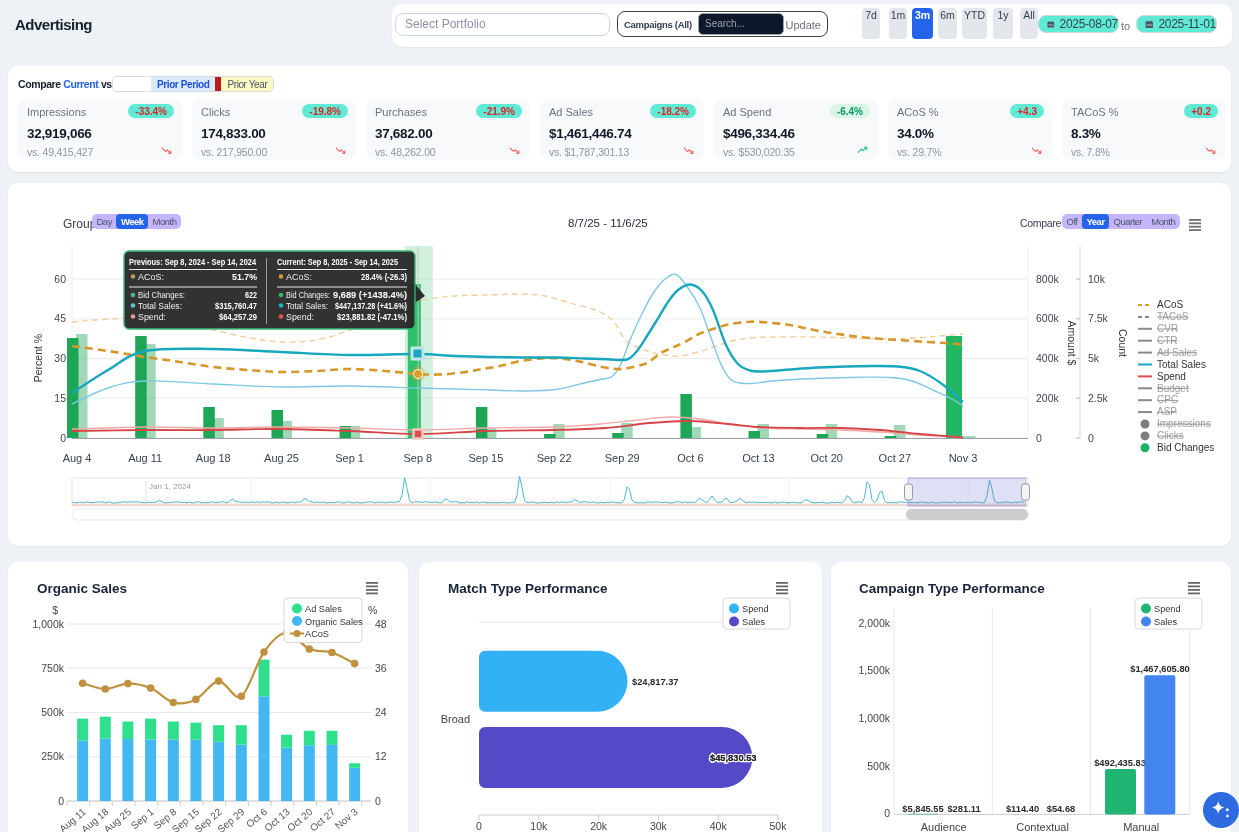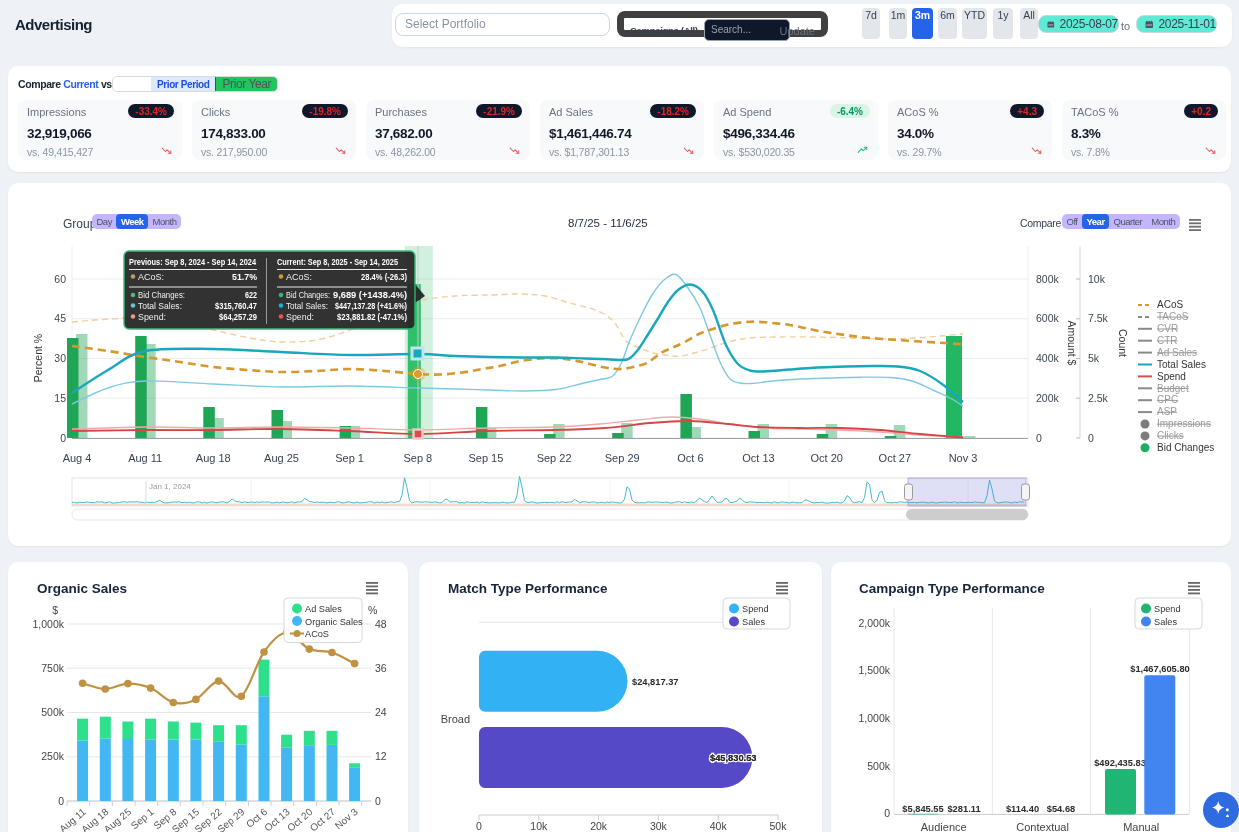--- a/index.html
+++ b/index.html
@@ -1,38 +1,38 @@
 <!DOCTYPE html>
 <html><head><meta charset="utf-8">
 <style>
 * { margin:0; padding:0; box-sizing:border-box; }
 html,body { width:1239px; height:832px; overflow:hidden; }
 body { background:#eef1f6; font-family:"Liberation Sans",sans-serif; position:relative; }
 .h1 { position:absolute; left:15px; top:16px; font-size:15px; font-weight:bold; letter-spacing:-0.5px; color:#16202e; }
 .topbar { position:absolute; left:392px; top:4px; width:840px; height:43px; background:#fff; border-radius:10px; box-shadow:0 1px 2px rgba(0,0,0,.05); }
 .selport { position:absolute; left:395px; top:13px; width:215px; height:23px; border:1px solid #cbd5e1; border-radius:8px; background:#fff; font-size:12px; color:#8a93a2; line-height:21px; padding-left:9px; }
-.campgrp { position:absolute; left:617px; top:11px; width:211px; height:26px; border:7px solid #404040; border-radius:8px; background:#fff; }
+.campgrp { position:absolute; left:617px; top:11px; width:211px; height:26px; border:1px solid #404040; border-radius:8px; background:#fff; }
 .camplab { position:absolute; left:6px; top:7px; font-size:9.5px; letter-spacing:-0.3px; font-weight:bold; color:#374151; white-space:nowrap; }
 .searchin { position:absolute; left:80px; top:1px; width:86px; height:22px; border:1.5px solid #9aa3b0; border-radius:5px; font-size:10px; color:#9ca3af; line-height:20px; padding-left:6px; background:#0f172a; }
 .updbtn { position:absolute; right:6px; top:7px; font-size:11px; color:#6b7280; }
 .rb { position:absolute; top:8px; height:31px; background:#e3e6ea; border-radius:4px; font-size:10.5px; color:#374151; text-align:center; line-height:15px;margin-left:16px; }
 .rb-act { background:#2563eb; color:#fff; font-weight:bold; }
 .datein { position:absolute; top:15px; height:18px; border:1px solid #cbd5e1; border-radius:8px; background:#5eead4; font-size:12px; letter-spacing:-0.3px; color:#374151; display:flex; align-items:center; gap:5px; padding-left:8px; white-space:nowrap; }
 .dto { position:absolute; top:20px; left:1121px; font-size:11px; color:#6b7280; }
 .sec { position:absolute; background:#fff; border-radius:10px; box-shadow:0 1px 2px rgba(0,0,0,.05); }
 #kpisec { left:8px; top:66px; width:1223px; height:106px; }
 .cmprow { position:absolute; left:18px; top:78px; font-size:10.5px; letter-spacing:-0.4px; font-weight:bold; color:#16202e; white-space:nowrap; }
 .cmprow .cur { color:#2563eb; }
 .cmpbtns { position:absolute; left:112px; top:76px; height:16px; border:1px solid #d7dbe0; border-radius:5px; overflow:hidden; display:flex;padding-left:38px; }
 .cmpbtns .pp { background:#dbeafe; color:#1d4ed8; font-size:10px; letter-spacing:-0.4px; font-weight:bold; padding:0 6px; line-height:15px; }
-.cmpbtns .py { background:#22c55e; color:#4b5563; font-size:12px; letter-spacing:-0.4px; padding:0 6px; line-height:15px; border-left:1px solid #b91c1c; }
+.cmpbtns .py { background:#fef9c3; color:#4b5563; font-size:10px; letter-spacing:-0.4px; padding:0 6px; line-height:15px; border-left:6px solid #b91c1c; }
 .kcard { position:absolute; top:100px; width:164px; height:60px; background:#f7f9fb; border-radius:8px; }
 .klabel { position:absolute; left:9px; top:6px; font-size:11px; color:#6b7280; }
 .kbadge { position:absolute; right:8px; top:4px; font-size:10px; font-weight:bold; border-radius:999px; padding:1.5px 7px; }
-.badge-red { background:#0f172a; color:#dc2626; }
+.badge-red { background:#5eead4; color:#dc2626; }
 .badge-green { background:#d9f5e5; color:#059669; }
 .kvalue { position:absolute; left:9px; top:26px; font-size:13.5px; letter-spacing:-0.3px; font-weight:bold; color:#111827; }
 .kvs { position:absolute; left:9px; top:46px; font-size:10.5px; letter-spacing:-0.2px; color:#8d96a3; }
 .kicon { position:absolute; right:10px; top:40px; }
 #mainsec { left:8px; top:183px; width:1223px; height:363px; }
 .grp { position:absolute; left:63px; top:217px; font-size:12px; color:#374151; }
 .seg { position:absolute; display:flex; background:#c4b5fd; border-radius:5px; overflow:hidden; height:15px; }
 .seg div { font-size:9.5px; letter-spacing:-0.5px; color:#4b5563; line-height:15px; padding:0 4.5px; }
 .seg .on { background:#2563eb; color:#fff; font-weight:bold; border-radius:4px; }
 #grpseg { left:92px; top:214px; }

